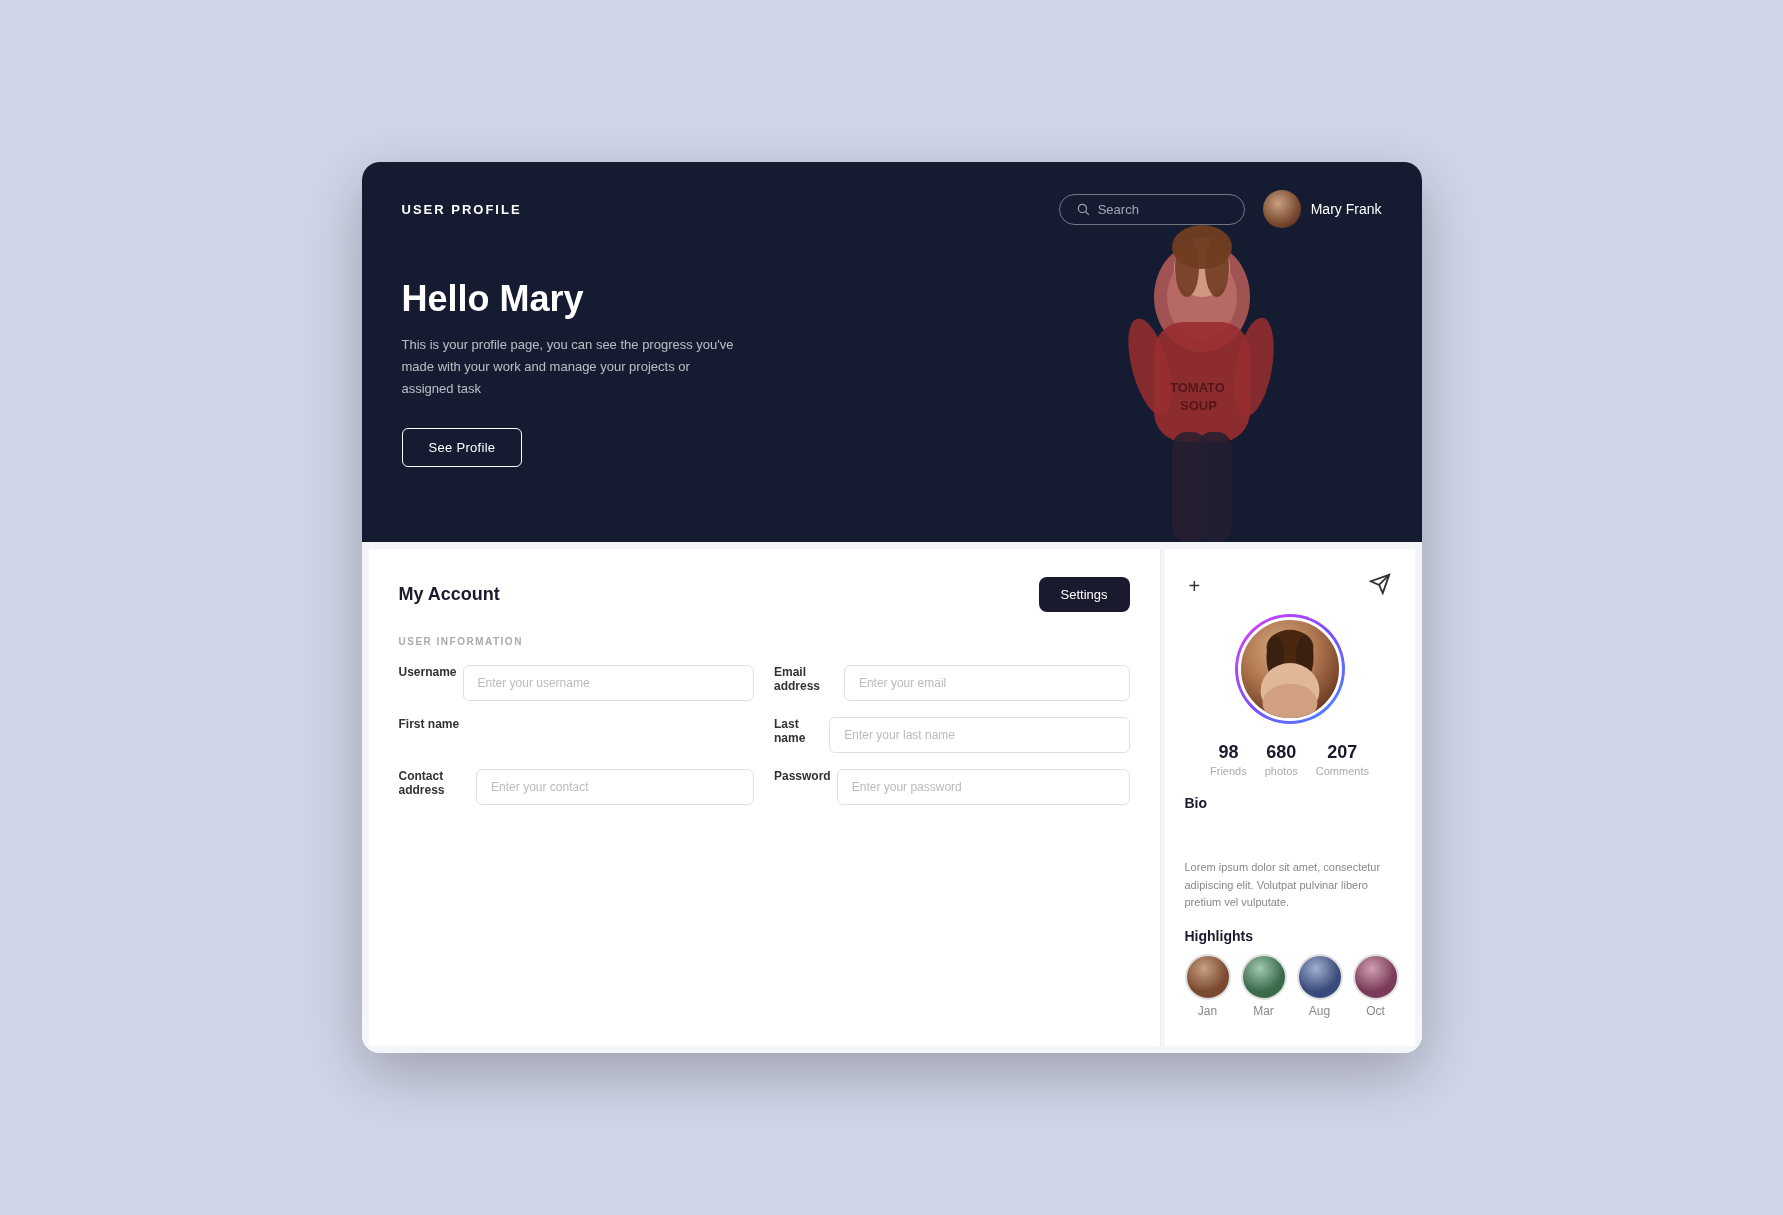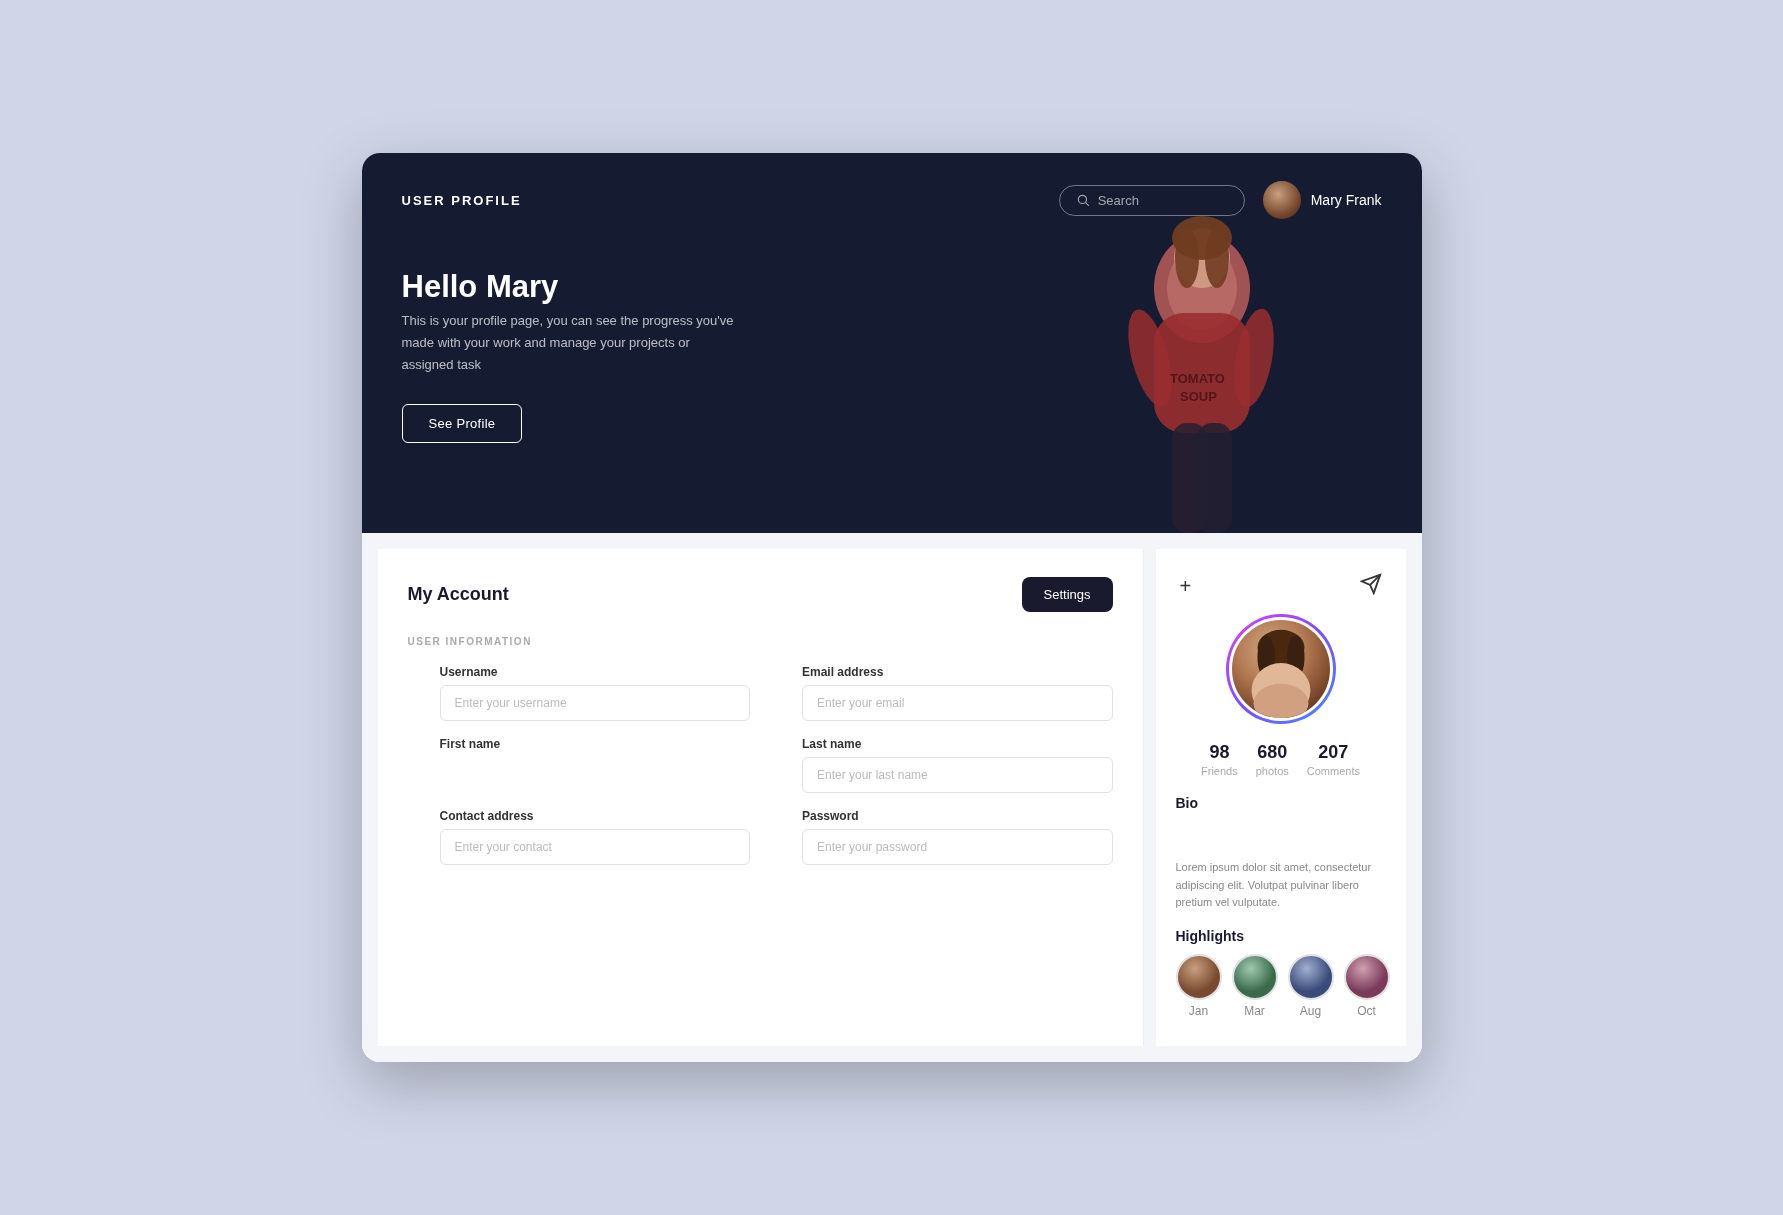--- a/index.html
+++ b/index.html
@@ -95,23 +95,23 @@
       font-weight: 500;
     }
     
     .hero-content {
       padding: 50px 40px 60px 40px;
       position: relative;
       z-index: 10;
     }
     .hero-title {
       color: #fff;
-      font-size: 31px;
-      font-weight: 700;
-      margin-bottom: 5px;
+      font-size: 36px;
+      font-weight: 700;
+      margin-bottom: 14px;
     }
     .hero-subtitle {
       color: rgba(255,255,255,0.7);
       font-size: 13px;
       line-height: 1.7;
       max-width: 340px;
       margin-bottom: 28px;
     }
     .see-profile-btn {
       background: transparent;
@@ -120,23 +120,23 @@
       padding: 11px 26px;
       border-radius: 6px;
       font-size: 13px;
       font-weight: 500;
       cursor: pointer;
       letter-spacing: 0.3px;
     }
     
     .bottom-section {
       display: flex;
-      gap: 12px;
+      gap: 4px;
       background: #f4f5f8;
-      padding: 16px;
+      padding: 7px;
     }
     
     .account-card {
       background: #fff;
       flex: 1;
       padding: 28px 30px 36px 30px;
       margin: 0;
       border-right: 1px solid #eee;
     }
     .account-card-header {
@@ -168,23 +168,22 @@
       text-transform: uppercase;
       margin-bottom: 18px;
     }
     .form-grid {
       display: grid;
       grid-template-columns: 1fr 1fr;
       gap: 16px 20px;
     }
     .form-group {
       display: flex;
-      flex-direction: column;
+      flex-direction: row;
       gap: 6px;
-      margin-left: 32px;
     }
     .form-label {
       font-size: 12px;
       font-weight: 600;
       color: #333;
     }
     .form-input {
       border: 1px solid #e0e0e0;
       border-radius: 6px;
       padding: 10px 14px;

